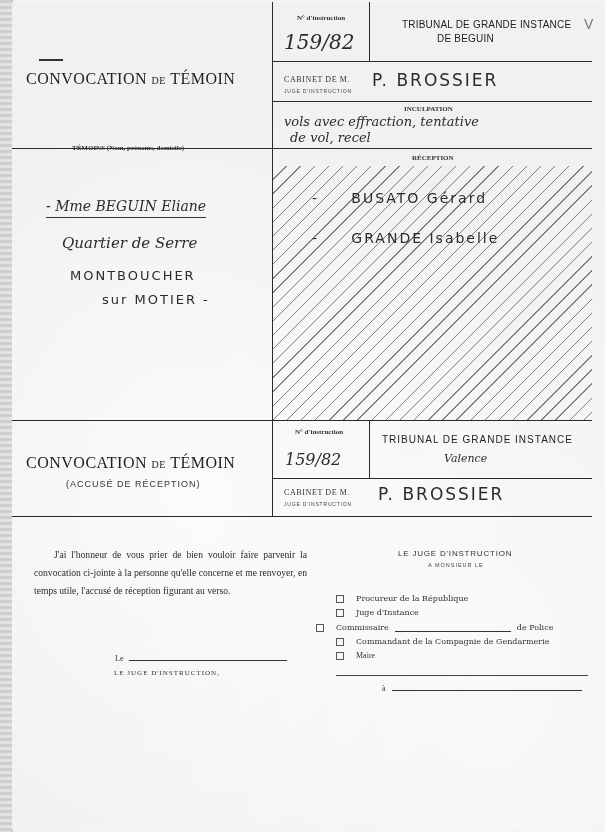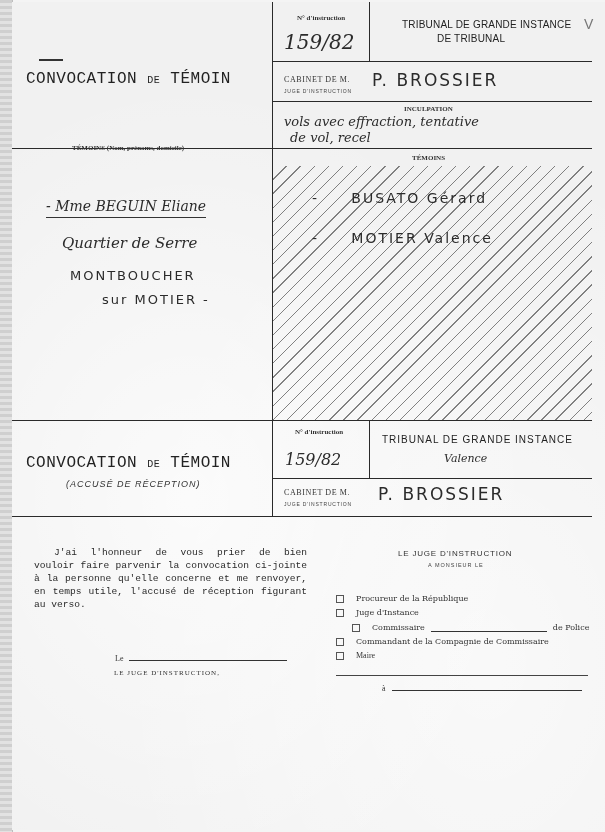--- a/index.html
+++ b/index.html
@@ -17,21 +17,21 @@
     position:absolute; left:12px; top:2px; width:593px; height:828px;
     background:
       radial-gradient(ellipse at 30% 60%, rgba(255,255,255,0.7), rgba(255,255,255,0) 60%),
       radial-gradient(ellipse at 80% 80%, rgba(255,255,255,0.6), rgba(255,255,255,0) 55%),
       #f1f1f1;
   }
   .abs { position:absolute; }
   .hline { position:absolute; height:1px; background:#2a2a2a; }
   .vline { position:absolute; width:1px; background:#2a2a2a; }
   .title {
-    font-family:Liberation Mono, monospace; font-size:16px; letter-spacing:0.5px; color:#222;
+    font-family:Liberation Serif, serif; font-size:16px; letter-spacing:0.5px; color:#222;
     white-space:nowrap;
     text-align:center;
   }
   .title .small { font-size:10px; letter-spacing:0.5px; }
   .label-small {
     font-family:"Liberation Serif", serif; font-size:7px; font-weight:bold; color:#333; white-space:nowrap;
   }
   .caps-small {
     font-family:Liberation Serif, serif; font-size:8px; letter-spacing:0.6px; color:#333; white-space:nowrap;
   }
@@ -44,21 +44,21 @@
   }
   .hand-caps {
     font-family:"DejaVu Sans", sans-serif; color:#2b2b2b; white-space:nowrap; letter-spacing:2px;
   }
   .hatch {
     position:absolute;
     background:repeating-linear-gradient(135deg, transparent 0 9px, #5a5a5a 9px 10px);
     opacity:0.75;
   }
   .body-text {
-    font-family:Liberation Mono, monospace; font-size:9.6px; line-height:13px; color:#2a2a2a;
+    font-family:Liberation Serif, serif; font-size:9.6px; line-height:18px; color:#2a2a2a;
     text-align:justify;
   }
   .checkbox-row { position:absolute; display:flex; align-items:center; font-family:"DejaVu Serif", serif; font-size:8px; color:#333; white-space:nowrap; }
   .cb { width:6px; height:6px; border:1px solid #555; margin-right:12px; background:#f8f8f8; }
   .uline { display:inline-block; border-bottom:1px solid #333; height:8px; }
 </style>
 </head>
 <body>
 
 <div class="sleeve"></div>
@@ -78,66 +78,66 @@
     <div class="abs title" style="left:14px; top:68px;">
       <span>CONVOCATION</span>
       <span class="small">DE</span>
       <span>TÉMOIN</span>
     </div>
 
     <div class="abs label-small" style="left:285px; top:12px;">N° d'instruction</div>
     <div class="abs hand" style="left:272px; top:28px; font-size:20px;">159/82</div>
 
     <div class="abs tgi" style="left:390px; top:17px;">TRIBUNAL DE GRANDE INSTANCE</div>
-    <div class="abs tgi" style="left:425px; top:31px;">DE TRIBUNAL</div>
+    <div class="abs tgi" style="left:425px; top:31px;">DE BEGUIN</div>
     <div class="abs" style="left:572px; top:14px; font-size:14px; color:#777; font-family:'Liberation Sans',sans-serif;">V</div>
 
     <div class="abs caps-small" style="left:272px; top:73px;">CABINET DE M.</div>
     <div class="abs caps-tiny" style="left:272px; top:86px;">JUGE D'INSTRUCTION</div>
     <div class="abs hand-caps" style="left:360px; top:68px; font-size:17px;">P. BROSSIER</div>
 
     <div class="abs label-small" style="left:392px; top:103px;">INCULPATION</div>
     <div class="abs hand" style="left:272px; top:112px; font-size:13px;">vols avec effraction, tentative</div>
     <div class="abs hand" style="left:278px; top:128px; font-size:13px;">de vol, recel</div>
 
     <div class="abs label-small" style="left:60px; top:142px;text-align:right;">TÉMOINS (Nom, prénoms, domicile)</div>
     <div class="abs hand" style="left:34px; top:196px; font-size:14px;">- Mme BEGUIN Eliane</div>
     <div class="abs" style="left:34px; top:215px; width:160px; height:1px; background:#333;"></div>
     <div class="abs hand" style="left:50px; top:232px; font-size:15px;">Quartier de Serre</div>
     <div class="abs hand-caps" style="left:58px; top:266px; font-size:13px;">MONTBOUCHER</div>
     <div class="abs hand-caps" style="left:90px; top:290px; font-size:13px;">sur MOTIER -</div>
 
-    <div class="abs label-small" style="left:400px; top:152px;">TÉMOINS</div>
+    <div class="abs label-small" style="left:400px; top:152px;">RÉCEPTION</div>
     <div class="hatch" style="left:261px; top:164px; width:319px; height:254px;"></div>
     <div class="abs hand-caps" style="left:300px; top:188px; font-size:14px;">
       <span>-</span>
       &nbsp;&nbsp;&nbsp;
       <span>BUSATO Gérard</span>
     </div>
     <div class="abs hand-caps" style="left:300px; top:228px; font-size:14px;">
       <span>-</span>
       &nbsp;&nbsp;&nbsp;
-      <span>MOTIER Valence</span>
+      <span>GRANDE Isabelle</span>
     </div>
 
     <div class="hline" style="left:0; top:418px; width:580px;"></div>
   </section>
 
   <section>
     <div class="vline" style="left:260px; top:418px; height:96px;"></div>
     <div class="vline" style="left:357px; top:418px; height:58px;"></div>
     <div class="hline" style="left:260px; top:476px; width:320px;"></div>
     <div class="hline" style="left:0; top:514px; width:580px;"></div>
 
     <div class="abs title" style="left:14px; top:452px;">
       <span>CONVOCATION</span>
       <span class="small">DE</span>
       <span>TÉMOIN</span>
     </div>
-    <div class="abs" style="left:54px; top:477px; font-size:9px; letter-spacing:1px; color:#333; font-family:'Liberation Sans',sans-serif; white-space:nowrap;font-style:italic;">(ACCUSÉ DE RÉCEPTION)</div>
+    <div class="abs" style="left:54px; top:477px; font-size:9px; letter-spacing:1px; color:#333; font-family:'Liberation Sans',sans-serif; white-space:nowrap;">(ACCUSÉ DE RÉCEPTION)</div>
 
     <div class="abs label-small" style="left:283px; top:426px;">N° d'instruction</div>
     <div class="abs hand" style="left:273px; top:448px; font-size:16px;">159/82</div>
 
     <div class="abs tgi" style="left:370px; top:432px; letter-spacing:1px;">TRIBUNAL DE GRANDE INSTANCE</div>
     <div class="abs hand" style="left:432px; top:450px; font-size:11px;">Valence</div>
 
     <div class="abs caps-small" style="left:272px; top:486px;">CABINET DE M.</div>
     <div class="abs caps-tiny" style="left:272px; top:499px;">JUGE D'INSTRUCTION</div>
     <div class="abs hand-caps" style="left:366px; top:482px; font-size:17px;">P. BROSSIER</div>
@@ -154,29 +154,29 @@
     <div class="abs" style="left:416px; top:560px; font-family:'Liberation Sans',sans-serif; font-size:5.5px; letter-spacing:1px; color:#444; white-space:nowrap;">A MONSIEUR LE</div>
 
     <div class="checkbox-row" style="left:324px; top:592px;">
       <span class="cb"></span>
       <span>Procureur de la République</span>
     </div>
     <div class="checkbox-row" style="left:324px; top:606px;">
       <span class="cb"></span>
       <span>Juge d'Instance</span>
     </div>
-    <div class="checkbox-row" style="left:340px; top:621px;">
+    <div class="checkbox-row" style="left:304px; top:621px;">
       <span class="cb"></span>
       <span>Commissaire</span>
       <span class="uline" style="width:116px; margin:0 6px;"></span>
       <span>de Police</span>
     </div>
     <div class="checkbox-row" style="left:324px; top:635px;">
       <span class="cb"></span>
-      <span>Commandant de la Compagnie de Commissaire</span>
+      <span>Commandant de la Compagnie de Gendarmerie</span>
     </div>
     <div class="checkbox-row" style="left:324px; top:649px;font-family:Liberation Serif, serif;">
       <span class="cb"></span>
       <span>Maire</span>
     </div>
 
     <div class="hline" style="left:324px; top:673px; width:252px; background:#444;"></div>
     <div class="abs" style="left:370px; top:680px; font-family:'Liberation Serif',serif; font-size:8px; color:#333; white-space:nowrap;">
       <span>à</span>
       <span class="uline" style="width:190px; margin-left:4px;"></span>

